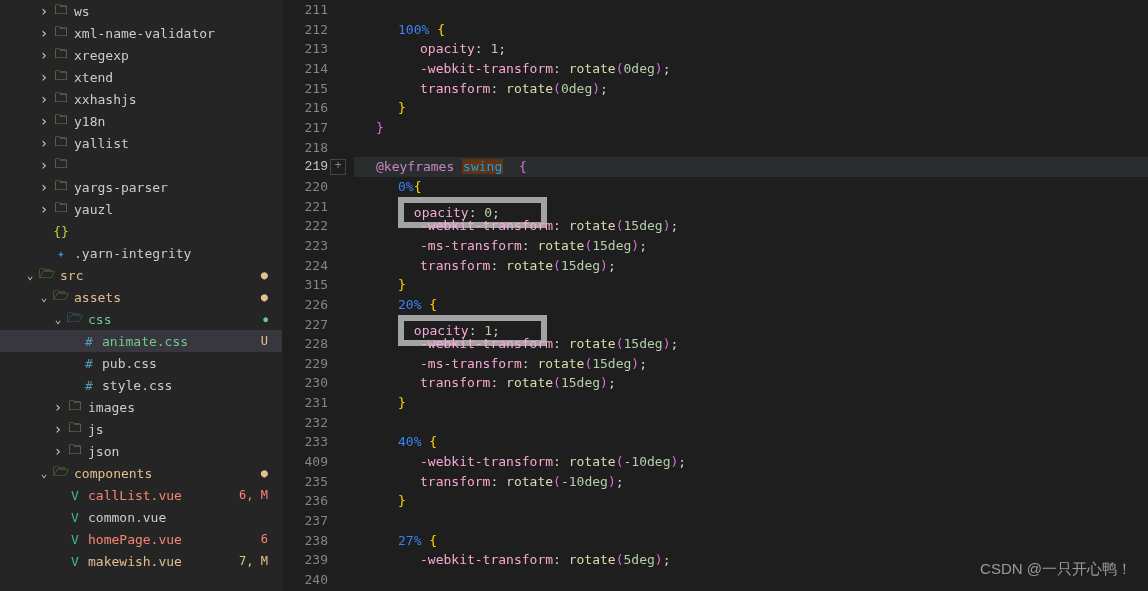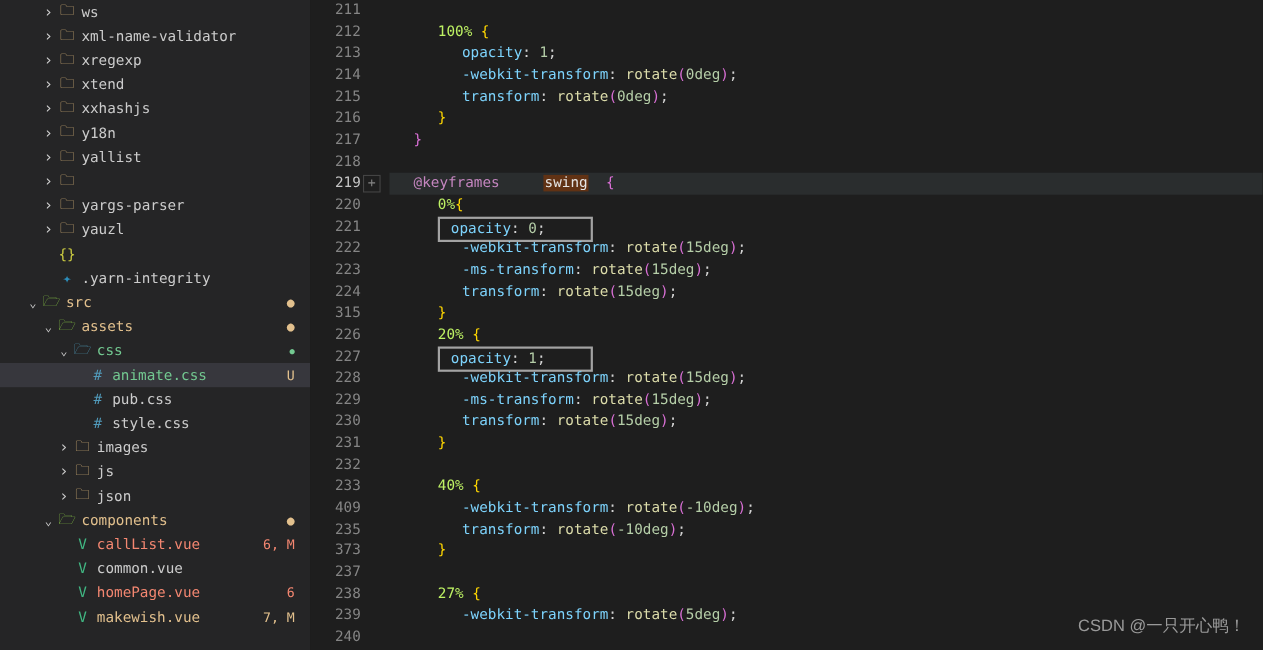--- a/index.html
+++ b/index.html
@@ -20,35 +20,35 @@
 .status.dot-orange { color:#e2c08d; }
 .status.dot-green { color:#73c991; font-size:8px; }
 .status.red { color:#f48771; }
 .file-icon { width:18px; text-align:center; margin-right:4px; }
 .css-icon { color:#519aba; }
 .vue-icon { color:#41b883; }
 .json-icon { color:#cbcb41; }
 .editor { flex:1; display:flex; background:#1e1e1e; overflow:hidden; }
 .gutter { width:68px; background:#1e1e1e; text-align:right; color:#858585; padding-right:22px; user-select:none; }
 .gutter .ln { height:19.67px; line-height:19.67px; position:relative; }
-.gutter .ln.active { color:#c6c6c6; }
+.gutter .ln.active { color:#c6c6c6;font-family:Liberation Mono, monospace; }
 .gutter .ln.active::after { content:'+'; position:absolute; right:-18px; color:#858585; border:1px solid #444; width:14px; height:14px; line-height:12px; text-align:center; top:2px; font-size:12px; }
 .code { flex:1; font-size:14px; padding-left:4px; }
 .code .line { height:19.67px; line-height:19.67px; white-space:pre; }
 .code .line.active { background:#2a2d2e; }
-.tok-key { color:#7dd3fc; }
+.tok-key { color:#f9a8d4; }
 .tok-num { color:#b5cea8; }
 .tok-op { color:#d4d4d4; }
 .tok-brace { color:#ffd700; }
 .tok-brace2 { color:#da70d6; }
 .tok-at { color:#c586c0; }
-.tok-sel { color:#bef264; }
-.tok-hl { background:#613214; color:#e5e5e5; padding:0 1px;margin-left:32px; }
+.tok-sel { color:#3b82f6; }
+.tok-hl { background:#613214; color:#0ea5e9; padding:0 1px; }
 .tok-func { color:#dcdcaa; }
-.redbox { border:2px solid #a3a3a3; padding:0 2px; display:inline-block; }
+.redbox { border:6px solid #a3a3a3; padding:0 2px; display:inline-block; }
 .watermark { position:fixed; right:16px; bottom:12px; color:rgba(220,220,220,0.65); font-size:15px; font-family:sans-serif; pointer-events:none; }
 .indent { display:inline-block; }
 .i1{width:22px}.i2{width:44px}.i3{width:66px}
 </style>
 </head>
 <body>
 
 <div class="sidebar" id="sidebar">
     <div class="tree-item" style="padding-left: 36px;">
       <span class="chevron right"></span>
@@ -208,21 +208,21 @@
       <div class="ln">226</div>
       <div class="ln">227</div>
       <div class="ln">228</div>
       <div class="ln">229</div>
       <div class="ln">230</div>
       <div class="ln">231</div>
       <div class="ln">232</div>
       <div class="ln">233</div>
       <div class="ln">409</div>
       <div class="ln">235</div>
-      <div class="ln">373</div>
+      <div class="ln">236</div>
       <div class="ln">237</div>
       <div class="ln">238</div>
       <div class="ln">239</div>
       <div class="ln">240</div>
     </div>
   <div class="code" id="code">
       <div class="line"><span class="indent i2"></span></div>
       <div class="line"><span class="indent i2"></span><span class="tok-sel">100%</span> <span class="tok-brace">{</span></div>
       <div class="line"><span class="indent i3"></span><span class="tok-key">opacity</span><span class="tok-op">:</span> <span class="tok-num">1</span><span class="tok-op">;</span></div>
       <div class="line"><span class="indent i3"></span><span class="tok-key">-webkit-transform</span><span class="tok-op">:</span> <span class="tok-func">rotate</span><span class="tok-brace2">(</span><span class="tok-num">0deg</span><span class="tok-brace2">)</span><span class="tok-op">;</span></div>

